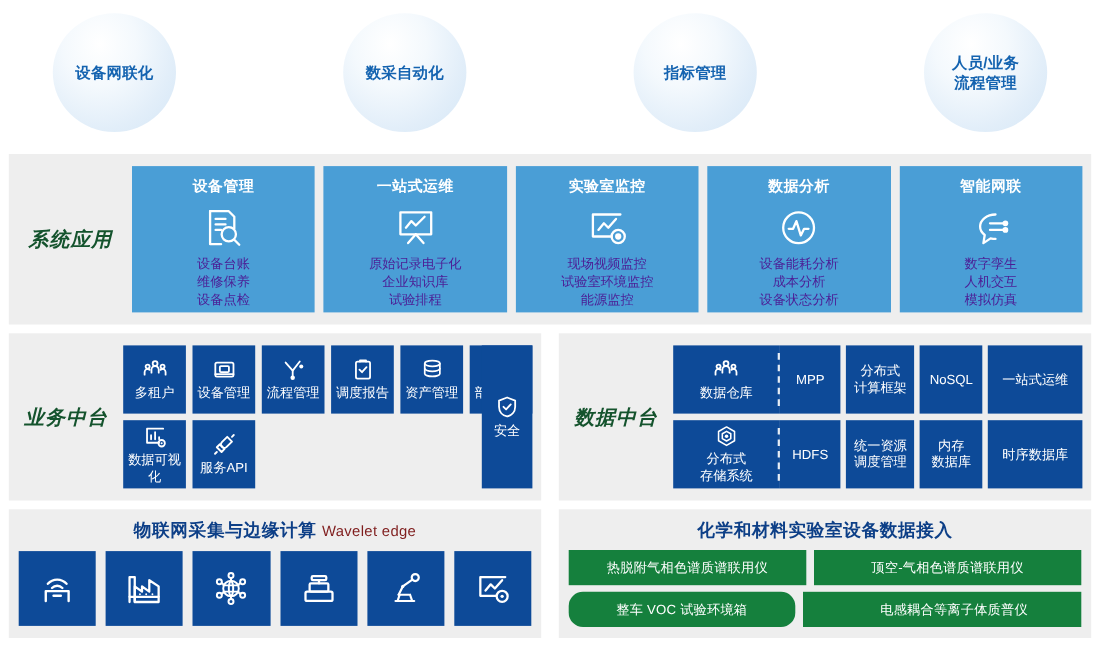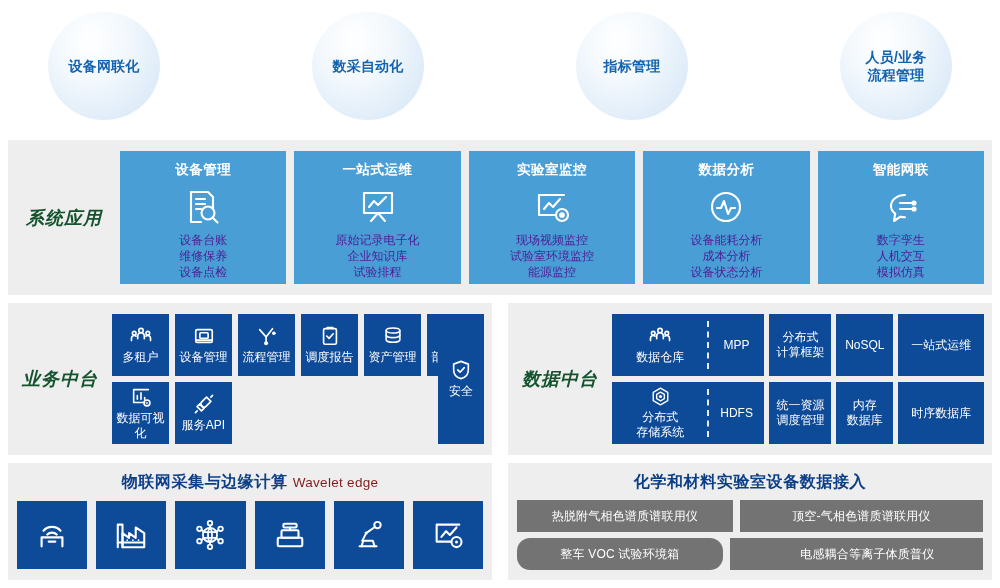--- a/index.html
+++ b/index.html
@@ -119,21 +119,21 @@
     flex: 1 1 0; background: #0d4a98;
     display: flex; align-items: center; justify-content: center;
   }
   .lab-rows {
     position: absolute; left: 9px; top: 37px;
     width: 466px; height: 70px;
     display: flex; flex-direction: column; gap: 6px;
   }
   .lab-row { display: flex; gap: 7px; height: 32px; }
   .lab-chip {
-    background: #737373; color: #ffffff;
+    background: #15803d; color: #ffffff;
     display: flex; align-items: center; justify-content: center;
     font-size: 12px; letter-spacing: .2px;
   }
   .w-47 { flex: 47 1 0; } .w-53 { flex: 53 1 0; }
   .w-32 { flex: 32 1 0; border-radius: 13px; } .w-34 { flex: 34 1 0; } .w-36 { flex: 36 1 0; padding-left: 22px; }
 
   svg { display: block; }
 </style>
 </head>
 <body>

